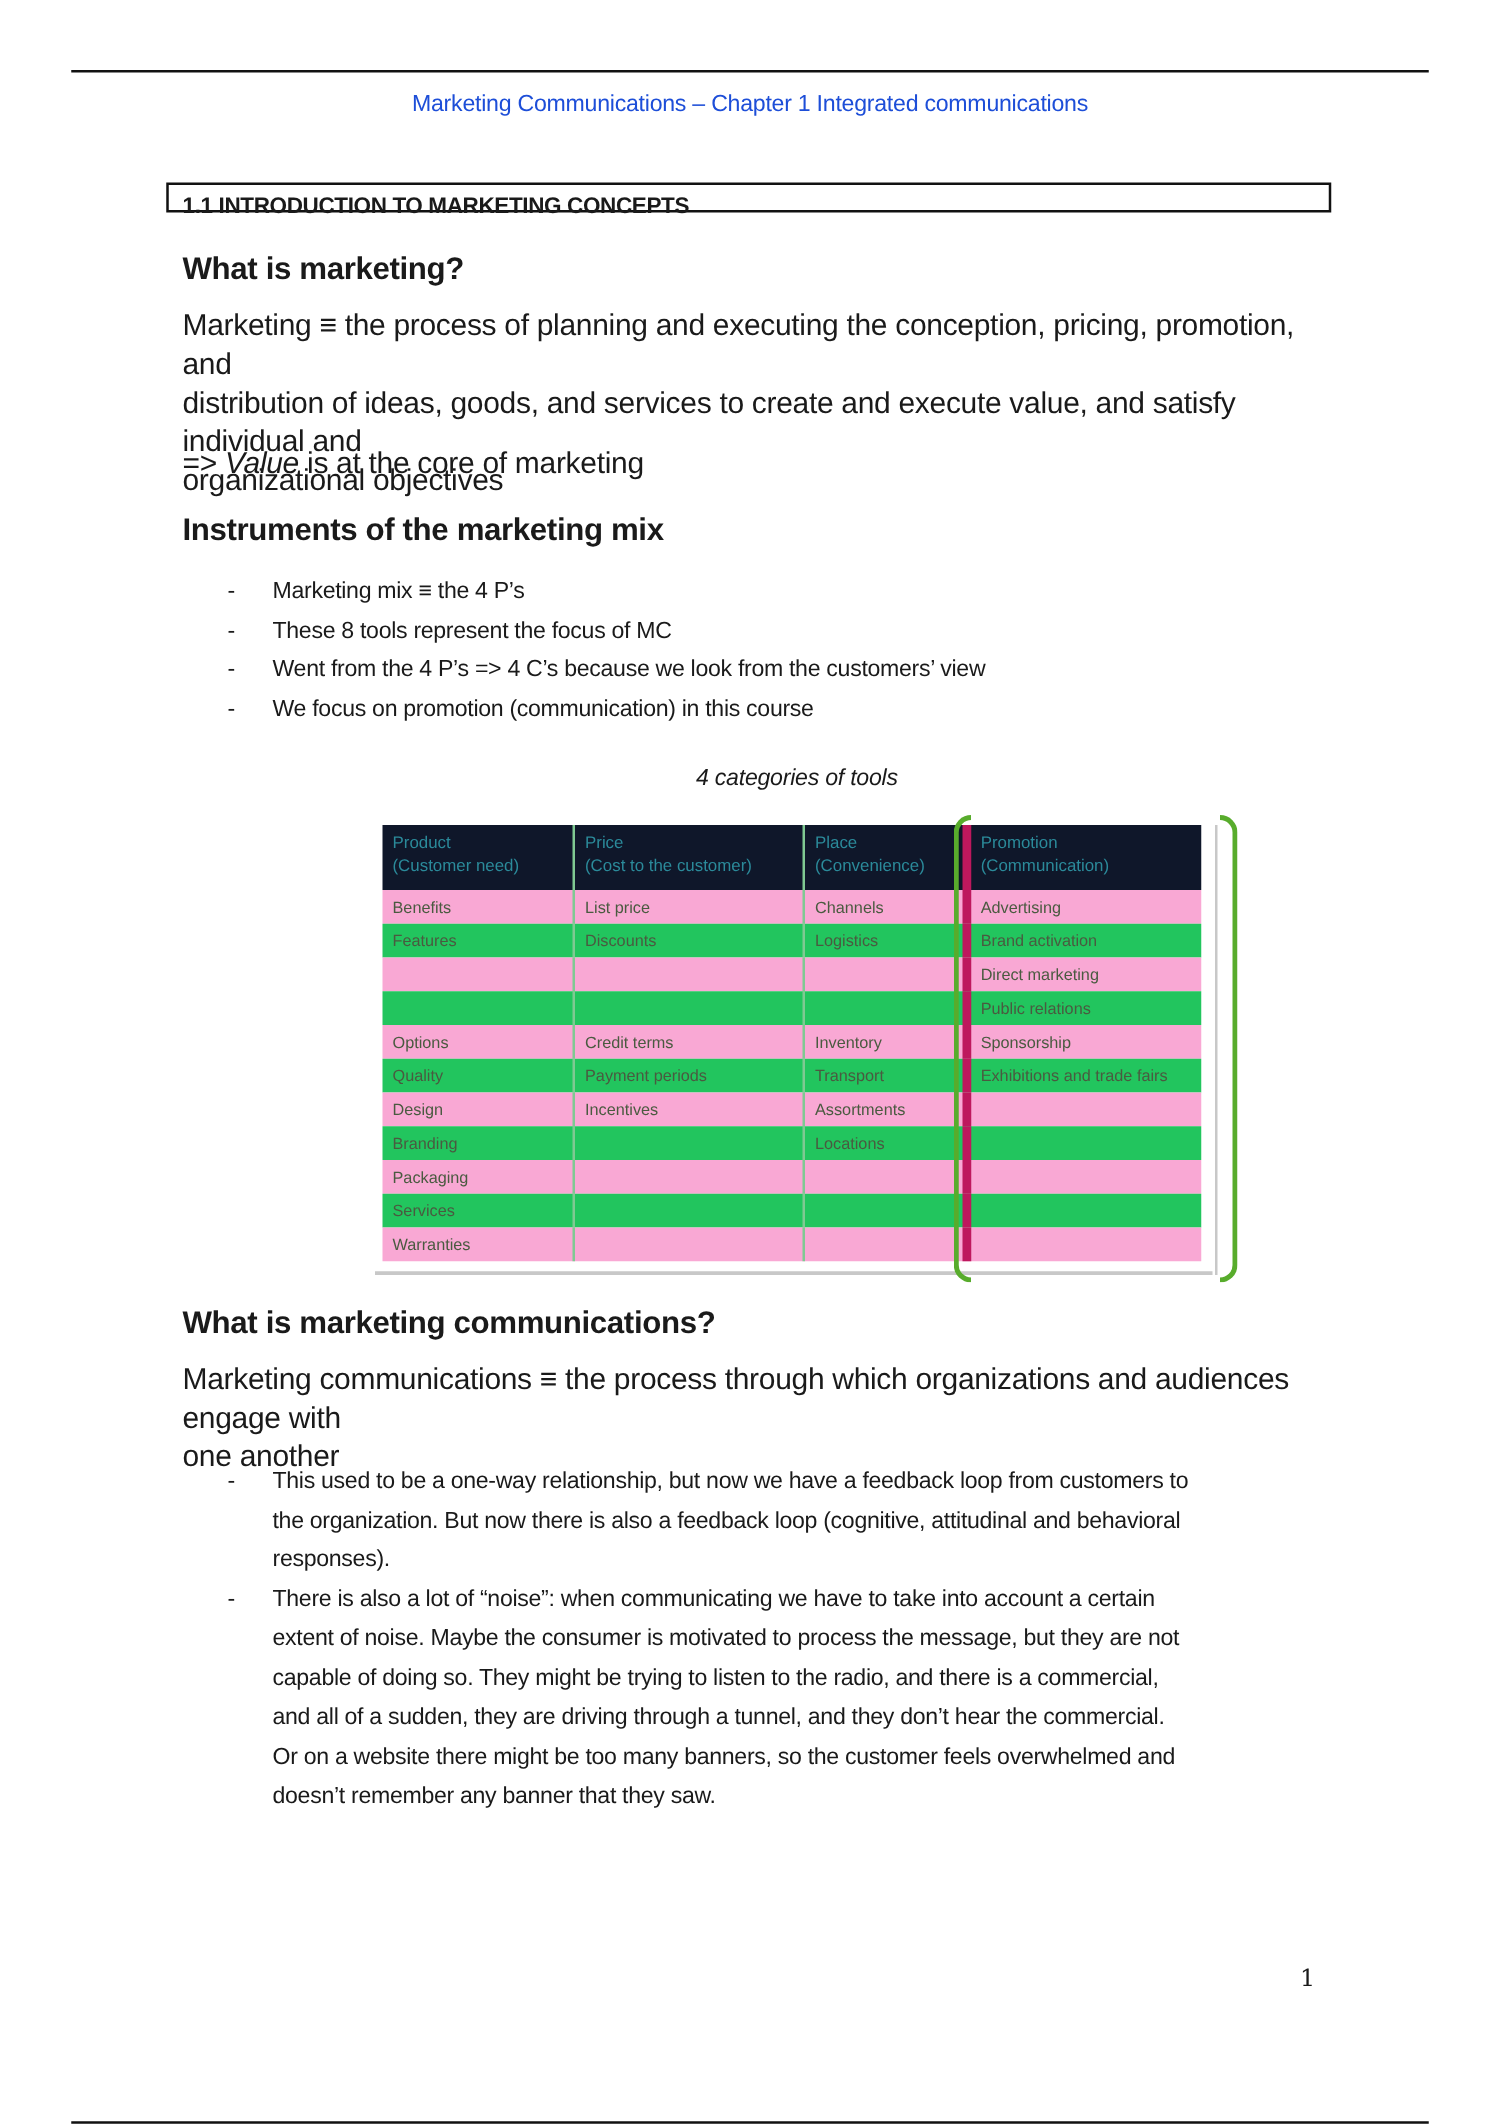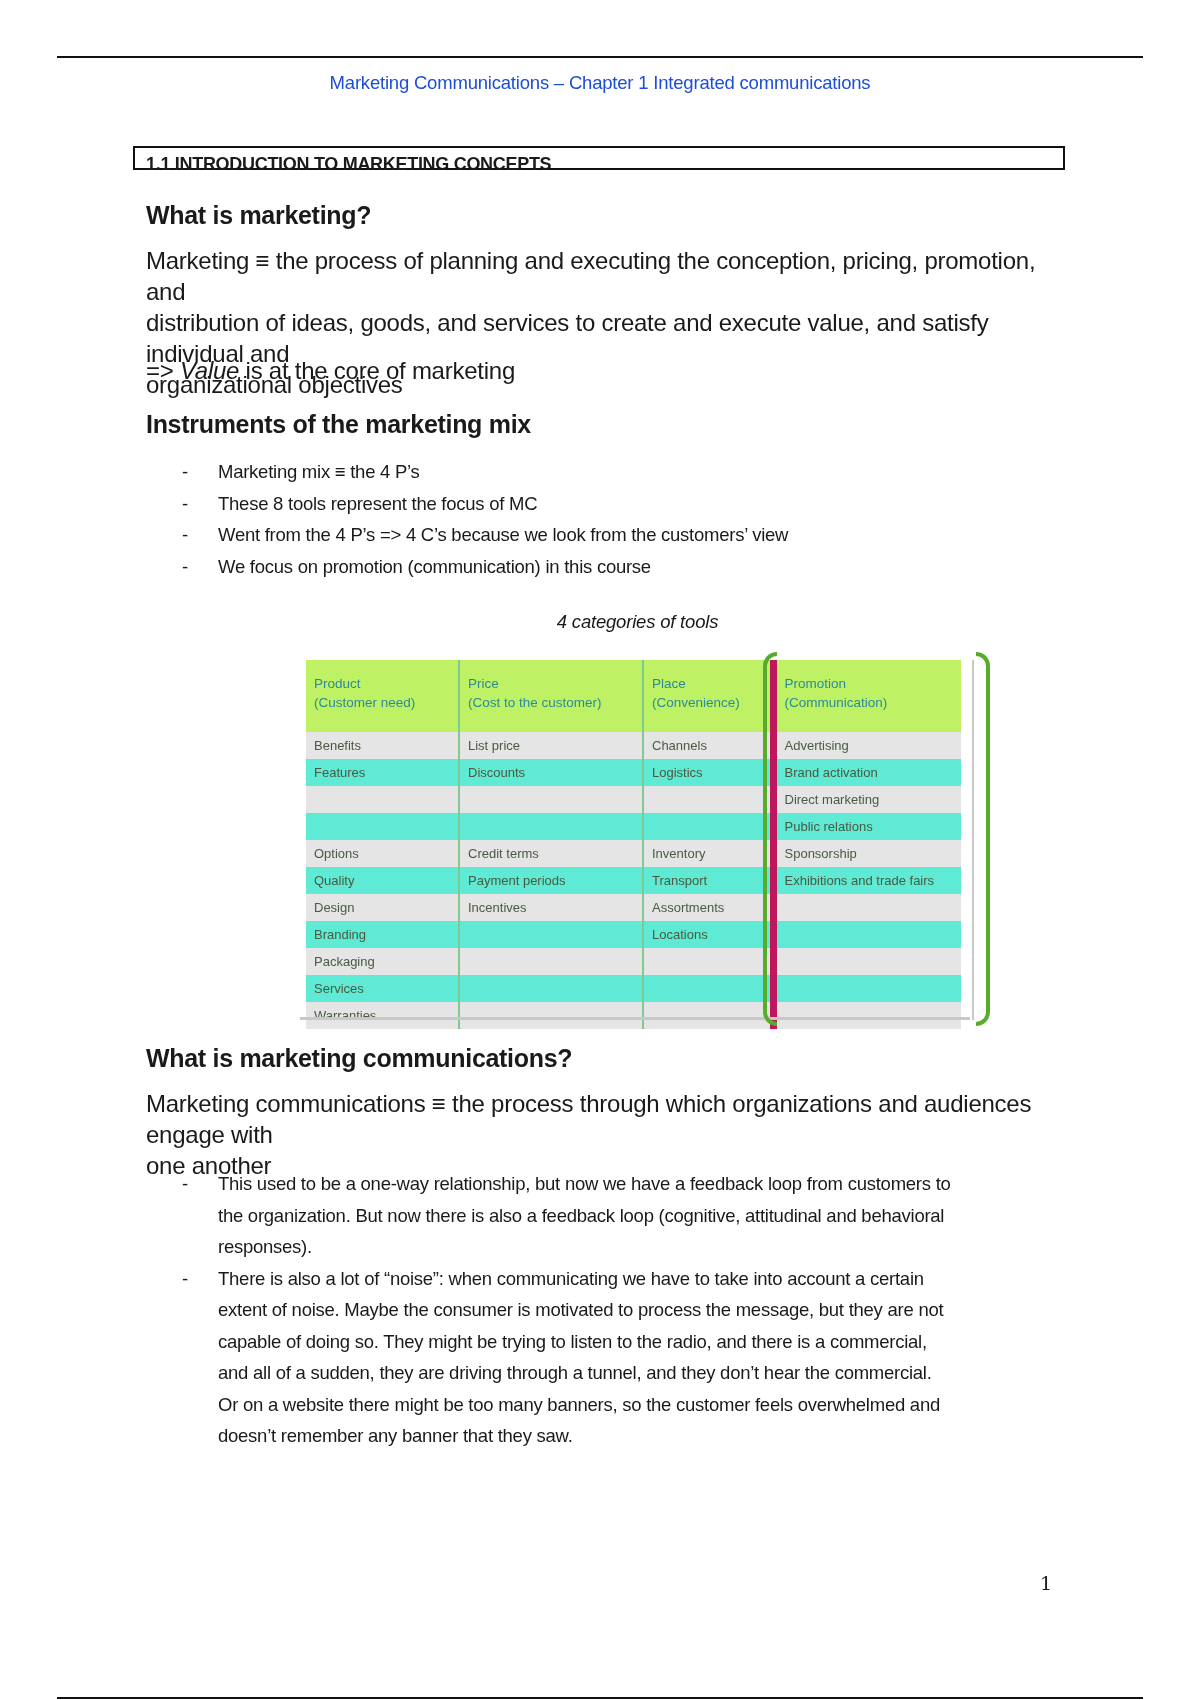--- a/index.html
+++ b/index.html
@@ -35,26 +35,26 @@
     font-style: italic; font-size: 18.5px; letter-spacing: -0.2px;
   }
 
   
   .figure { position: absolute; left: 303px; top: 660px; width: 660px; height: 362px; }
   .fig-table {
     position: absolute; left: 3px; top: 0; width: 655px; border-collapse: collapse;
     font-size: 13px; color: #4a5a40; table-layout: fixed;
   }
   .fig-table th {
-    background: #bef264; color: #2b8a9a; font-weight: normal; text-align: left;
-    padding: 14px 8px; line-height: 19px; height: 44px; vertical-align: top; font-size: 13.5px;
+    background: #0f172a; color: #2b8a9a; font-weight: normal; text-align: left;
+    padding: 4px 8px; line-height: 19px; height: 44px; vertical-align: top; font-size: 13.5px;
   }
   .fig-table td { padding: 0 8px; height: 27px; line-height: 27px; white-space: nowrap; }
-  .fig-table tr.odd td { background: #e5e5e5; margin-left: 46px; }
-  .fig-table tr.even td { background: #5eead4; }
+  .fig-table tr.odd td { background: #f9a8d4; margin-left: 46px; }
+  .fig-table tr.even td { background: #22c55e; }
   .fig-table th + th, .fig-table td + td { border-left: 2px solid #7fc992; }
   .fig-table th:nth-child(4), .fig-table td:nth-child(4) { border-left: 7px solid #be185d; }
   .fig-baseline { position: absolute; left: -3px; top: 357px; width: 670px; height: 3px; background: #c8c8c8; }
   .fig-rightline { position: absolute; left: 669px; top: 0; width: 2px; height: 360px; background: #c8c8c8; }
   .bracket-left {
     position: absolute; left: 460px; top: -8px; width: 14px; height: 374px;
     border: 4px solid #58ac2c; border-right: none; border-radius: 14px 0 0 14px; box-sizing: border-box;
   }
   .bracket-right {
     position: absolute; left: 673px; top: -8px; width: 14px; height: 374px;

